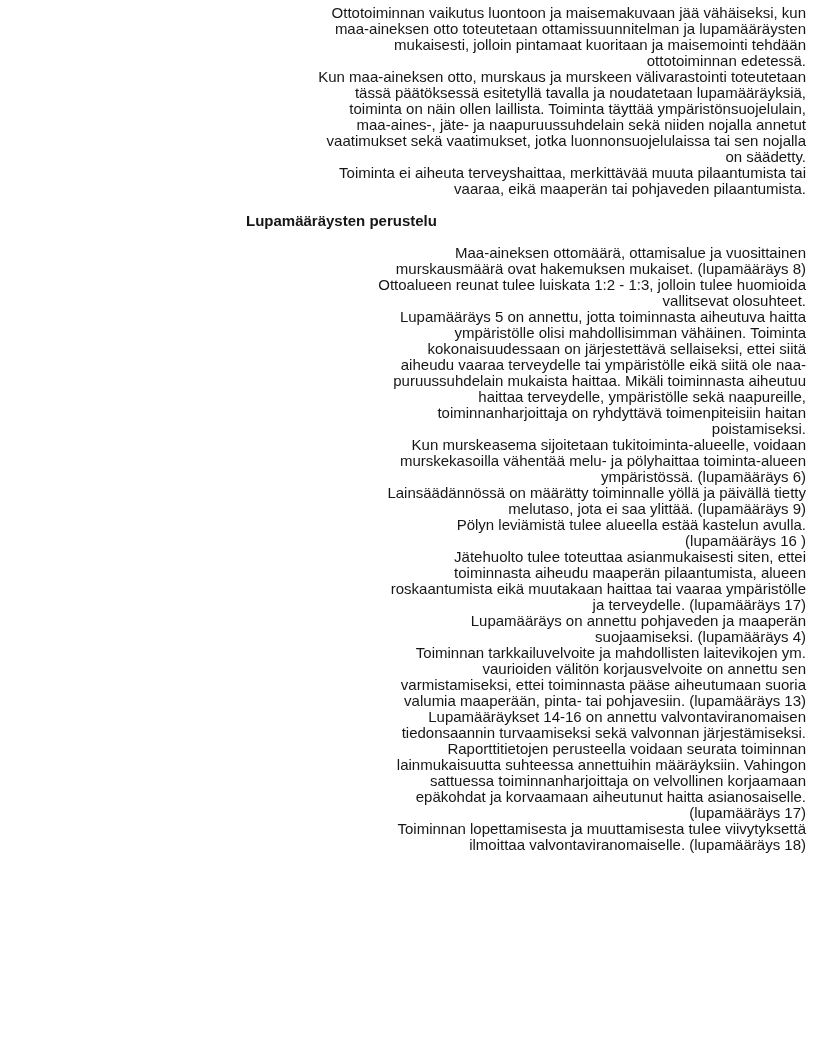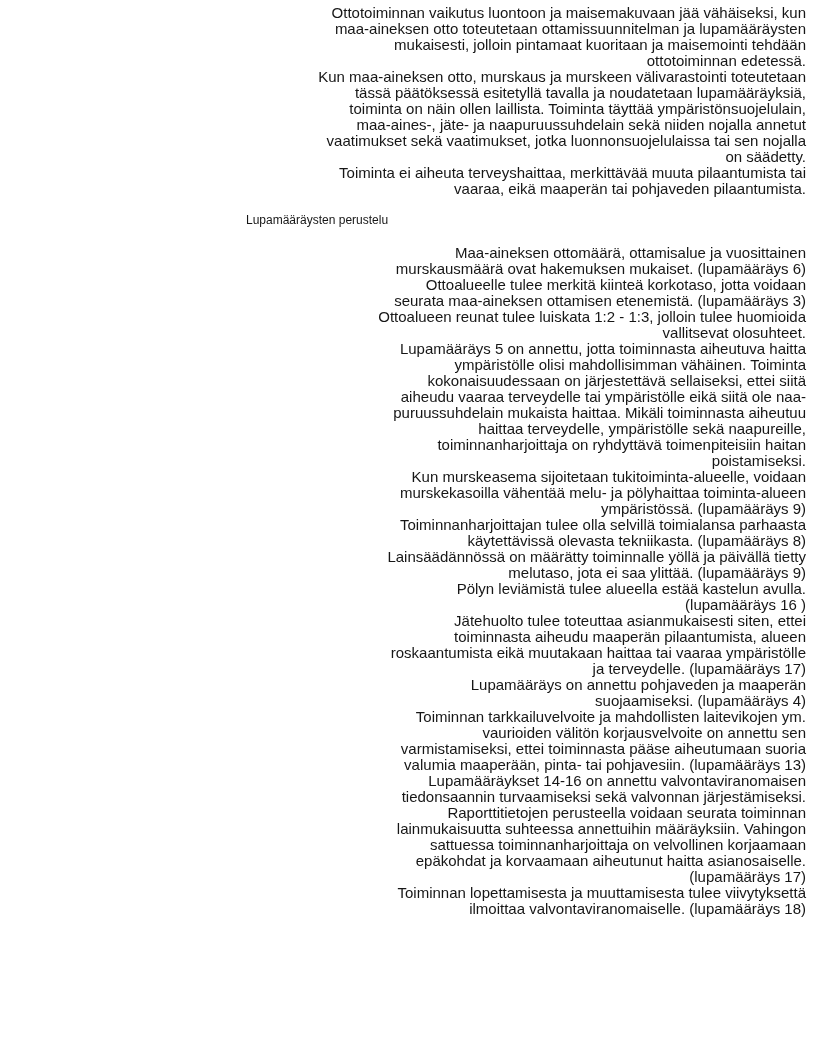--- a/index.html
+++ b/index.html
@@ -26,23 +26,23 @@
   }
   .para {
     margin: 0;
     white-space: pre;
     font-size: 15px;
     line-height: 16px;
     text-align: right;
   }
   .heading {
     margin: 15px 0 16px 0;
-    font-size: 12px;
+    font-size: 15px;
     line-height: 17px;
-    font-weight: normal;
+    font-weight: bold;
     white-space: pre;
   }
 </style>
 </head>
 <body>
 
 <div class="page">
   <div class="text-column">
 
     <p class="para">Ottotoiminnan vaikutus luontoon ja maisemakuvaan jää vähäiseksi, kun
@@ -54,38 +54,34 @@
 toiminta on näin ollen laillista. Toiminta täyttää ympäristönsuojelulain,
 maa-aines-, jäte- ja naapuruussuhdelain sekä niiden nojalla annetut
 vaatimukset sekä vaatimukset, jotka luonnonsuojelulaissa tai sen nojalla
 on säädetty.</p>
     <p class="para">Toiminta ei aiheuta terveyshaittaa, merkittävää muuta pilaantumista tai
 vaaraa, eikä maaperän tai pohjaveden pilaantumista.</p>
 
     <h2 class="heading">Lupamääräysten perustelu</h2>
 
     <p class="para">Maa-aineksen ottomäärä, ottamisalue ja vuosittainen
-murskausmäärä ovat hakemuksen mukaiset. (lupamääräys 6)</p>
-    <p class="para">Ottoalueelle tulee merkitä kiinteä korkotaso, jotta voidaan
-seurata maa-aineksen ottamisen etenemistä. (lupamääräys 3)</p>
+murskausmäärä ovat hakemuksen mukaiset. (lupamääräys 8)</p>
     <p class="para">Ottoalueen reunat tulee luiskata 1:2 - 1:3, jolloin tulee huomioida
 vallitsevat olosuhteet.</p>
     <p class="para">Lupamääräys 5 on annettu, jotta toiminnasta aiheutuva haitta
 ympäristölle olisi mahdollisimman vähäinen. Toiminta
 kokonaisuudessaan on järjestettävä sellaiseksi, ettei siitä
 aiheudu vaaraa terveydelle tai ympäristölle eikä siitä ole naa-
 puruussuhdelain mukaista haittaa. Mikäli toiminnasta aiheutuu
 haittaa terveydelle, ympäristölle sekä naapureille,
 toiminnanharjoittaja on ryhdyttävä toimenpiteisiin haitan
 poistamiseksi.</p>
     <p class="para">Kun murskeasema sijoitetaan tukitoiminta-alueelle, voidaan
 murskekasoilla vähentää melu- ja pölyhaittaa toiminta-alueen
-ympäristössä. (lupamääräys 9)</p>
-    <p class="para">Toiminnanharjoittajan tulee olla selvillä toimialansa parhaasta
-käytettävissä olevasta tekniikasta. (lupamääräys 8)</p>
+ympäristössä. (lupamääräys 6)</p>
     <p class="para">Lainsäädännössä on määrätty toiminnalle yöllä ja päivällä tietty
 melutaso, jota ei saa ylittää. (lupamääräys 9)</p>
     <p class="para">Pölyn leviämistä tulee alueella estää kastelun avulla.
 (lupamääräys 16 )</p>
     <p class="para">Jätehuolto tulee toteuttaa asianmukaisesti siten, ettei
 toiminnasta aiheudu maaperän pilaantumista, alueen
 roskaantumista eikä muutakaan haittaa tai vaaraa ympäristölle
 ja terveydelle. (lupamääräys 17)</p>
     <p class="para">Lupamääräys on annettu pohjaveden ja maaperän
 suojaamiseksi. (lupamääräys 4)</p>

